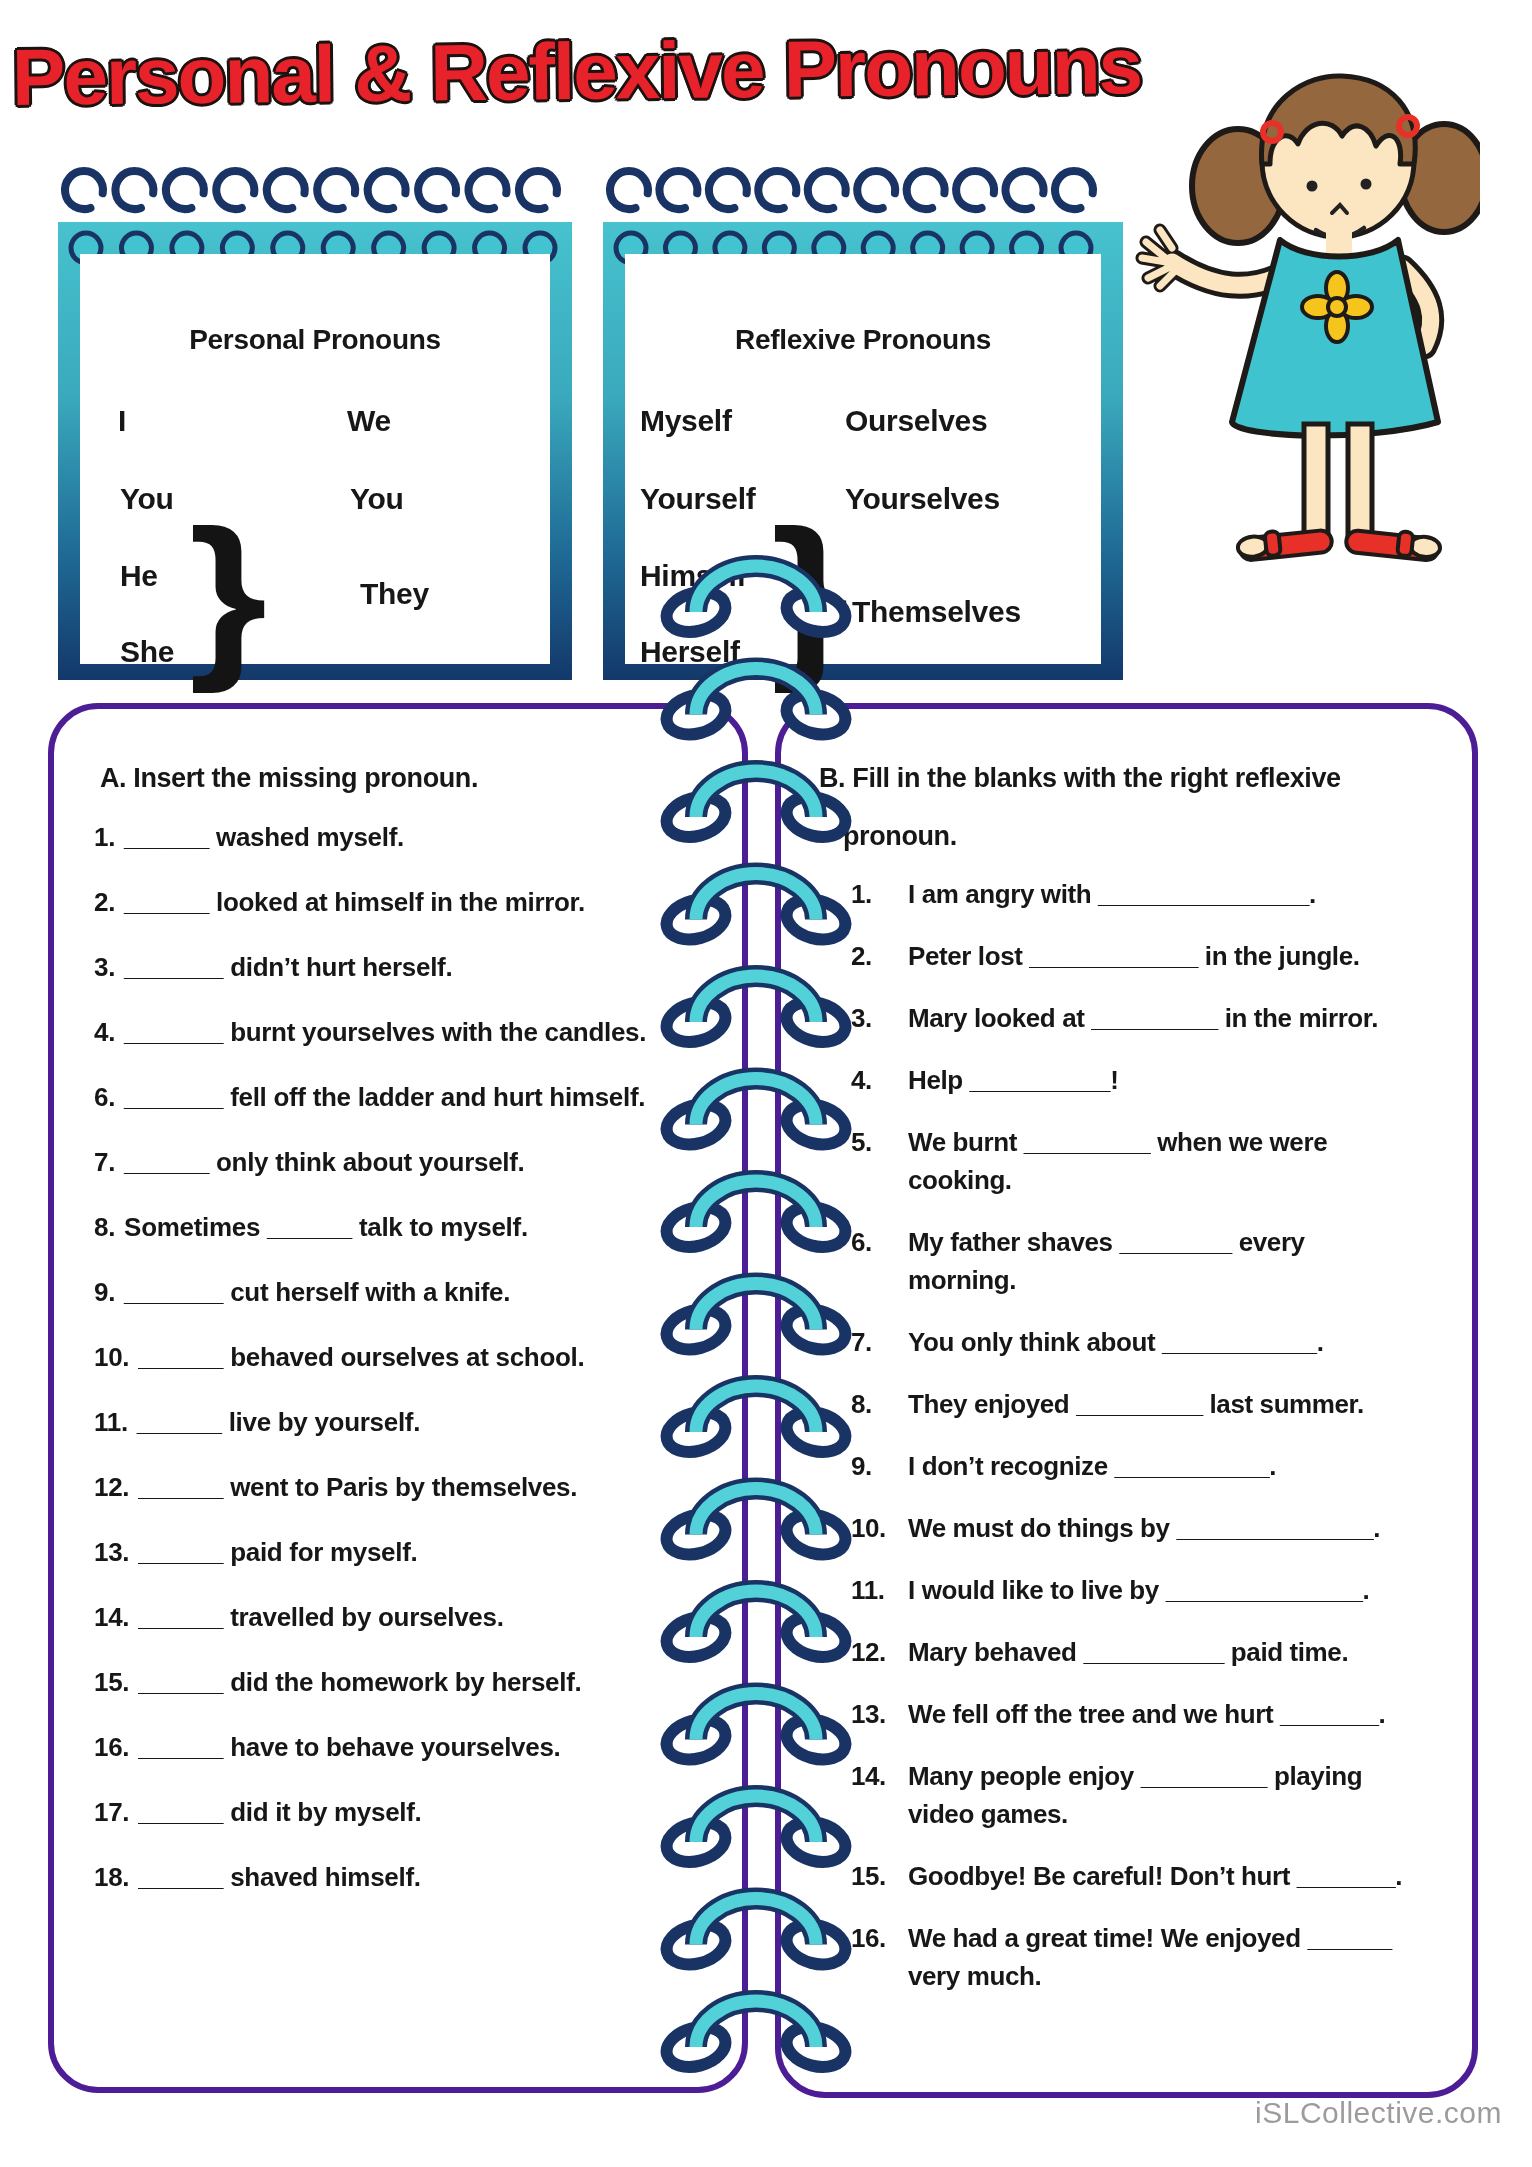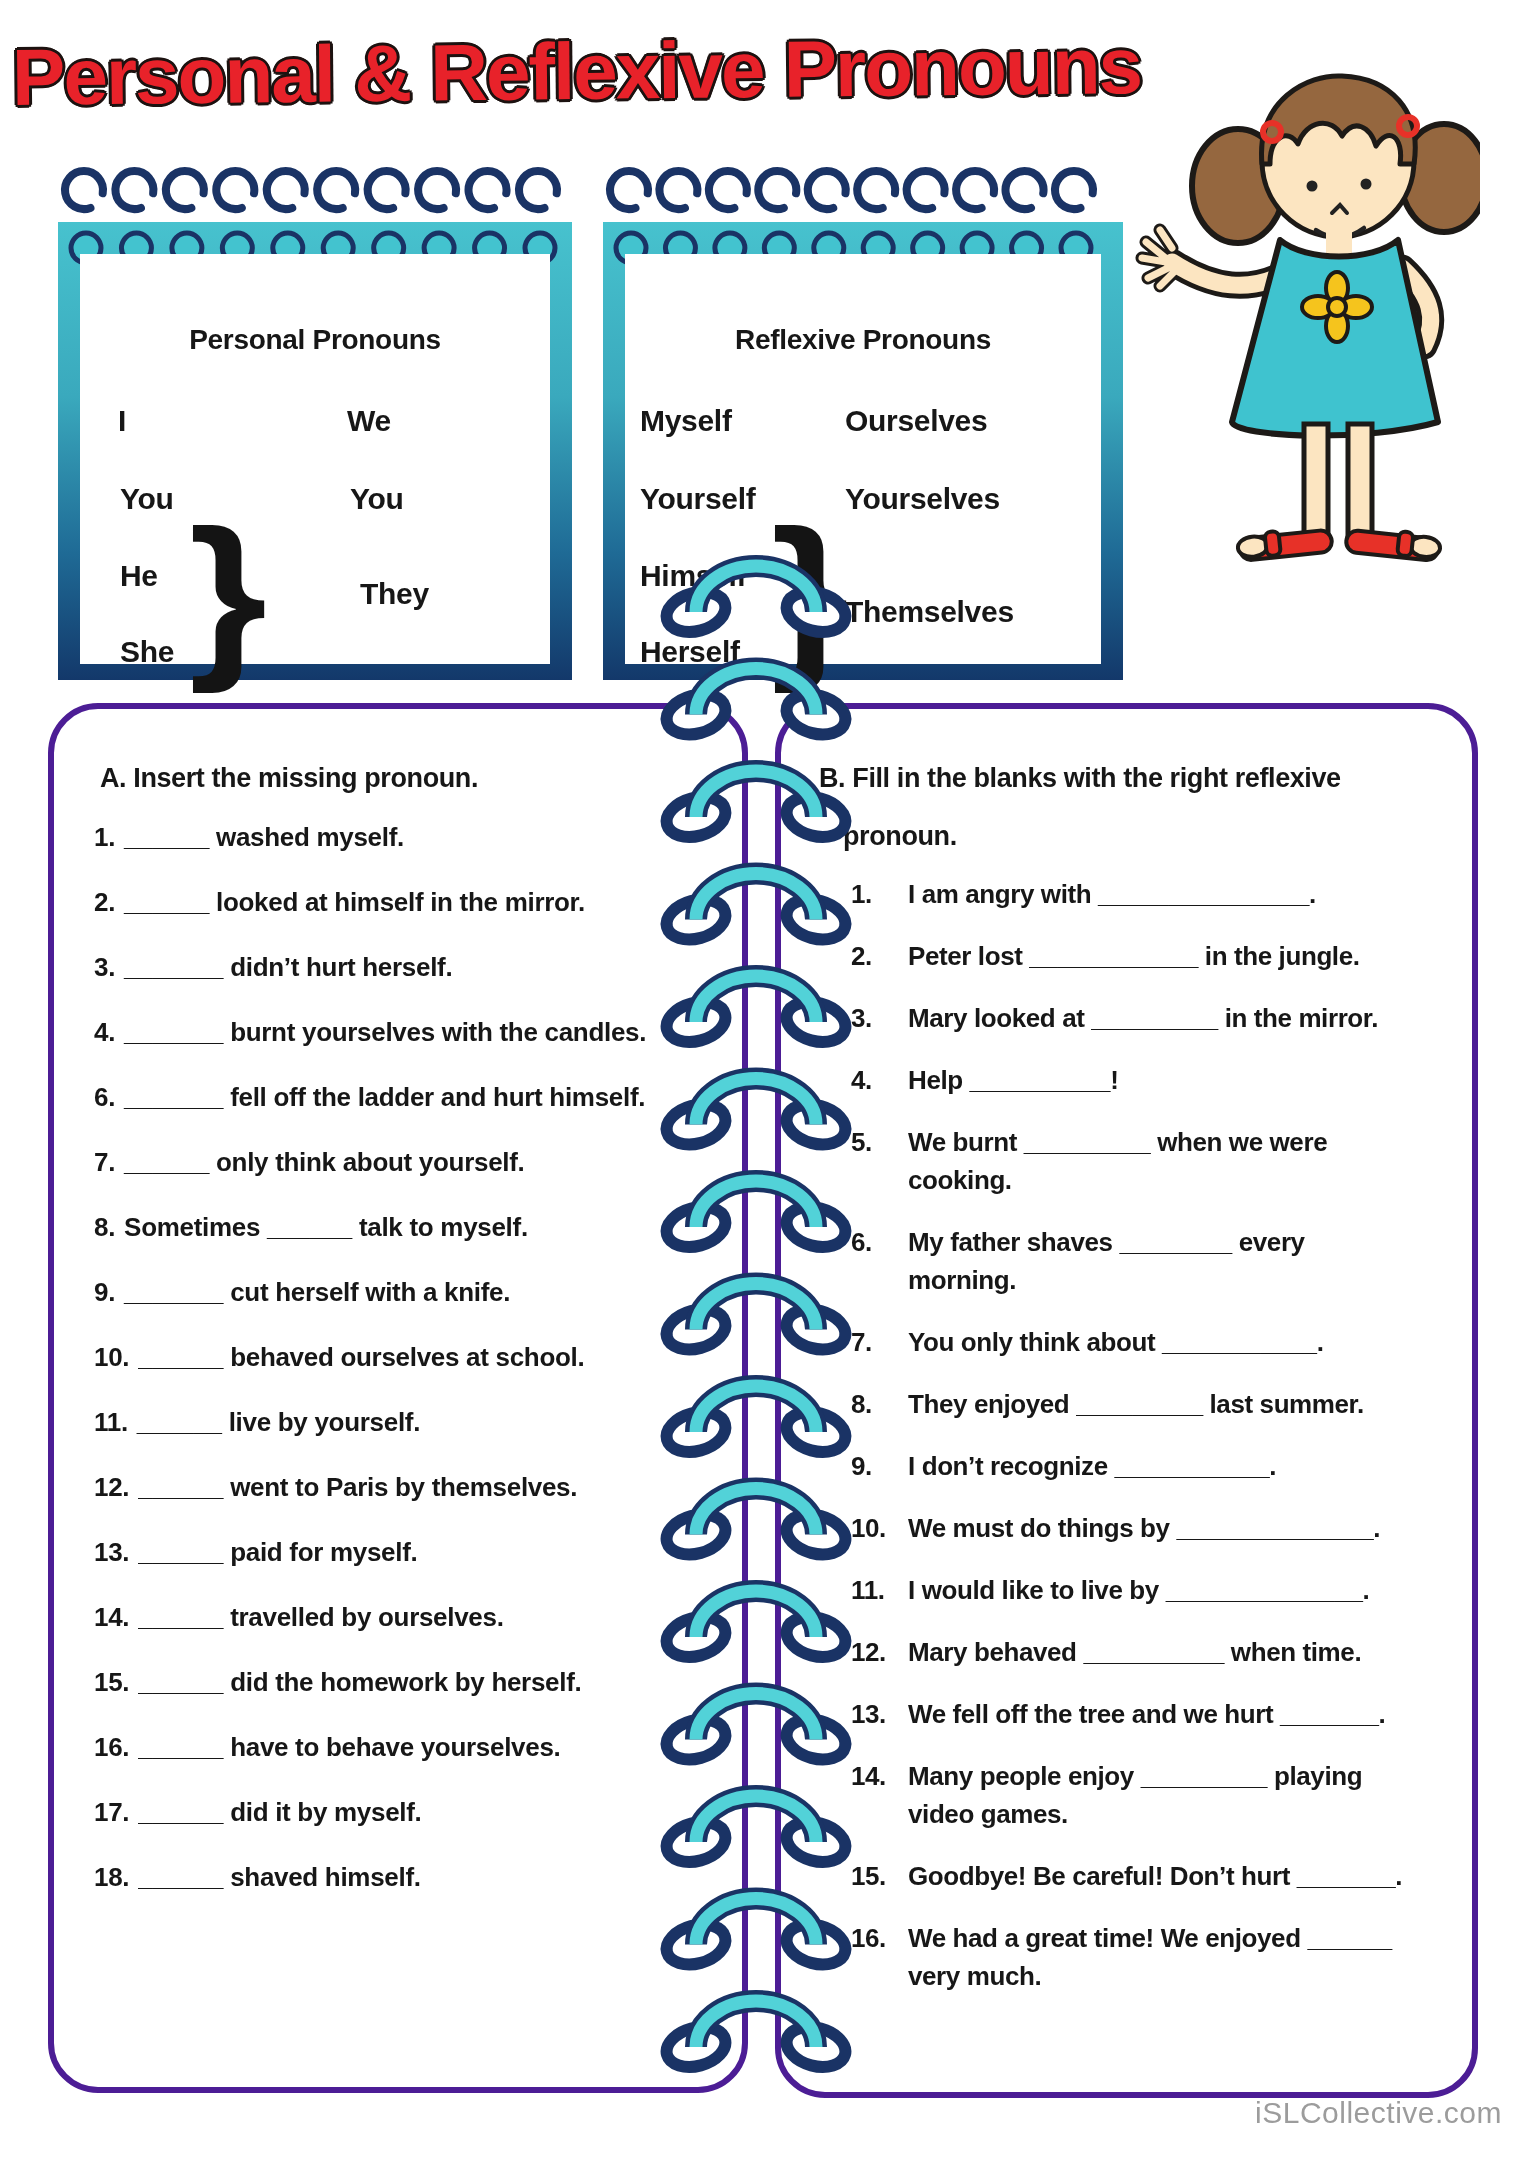--- a/index.html
+++ b/index.html
@@ -147,21 +147,21 @@
       </svg>
     <div class="pbox-inner">
       <div class="pbox-heading">Reflexive Pronouns</div>
       <span class="pn" style="left:15px;top:150px">Myself</span>
       <span class="pn" style="left:15px;top:228px">Yourself</span>
       <span class="pn" style="left:15px;top:305px">Himself</span>
       <span class="pn" style="left:15px;top:381px">Herself</span>
       <span class="pn" style="left:220px;top:150px">Ourselves</span>
       <span class="pn" style="left:220px;top:228px">Yourselves</span>
       <span class="brace" style="left:150px;top:250px">}</span>
-      <span class="pn" style="left:220px;top:341px">Themselves</span>
+      <span class="pn" style="left:227px;top:341px">Themselves</span>
     </div>
   </div>
 
   <svg class="girl" viewBox="0 0 360 500">
 
     <ellipse cx="118" cy="120" rx="46" ry="57" fill="#95673f" stroke="#1d1a17" stroke-width="6"></ellipse>
     <ellipse cx="324" cy="112" rx="43" ry="54" fill="#95673f" stroke="#1d1a17" stroke-width="6"></ellipse>
 
     <circle cx="218" cy="95" r="76" fill="#fce5c1" stroke="#1d1a17" stroke-width="5"></circle>
 
@@ -280,21 +280,21 @@
         <div class="b-item">
           <span class="num">10.</span>
           <span class="txt">We must do things by ______________.</span>
         </div>
         <div class="b-item">
           <span class="num">11.</span>
           <span class="txt">I would like to live by ______________.</span>
         </div>
         <div class="b-item">
           <span class="num">12.</span>
-          <span class="txt">Mary behaved __________ when time.</span>
+          <span class="txt">Mary behaved __________ paid time.</span>
         </div>
         <div class="b-item">
           <span class="num">13.</span>
           <span class="txt">We fell off the tree and we hurt _______.</span>
         </div>
         <div class="b-item">
           <span class="num">14.</span>
           <span class="txt">Many people enjoy _________ playing
 video games.</span>
         </div>

